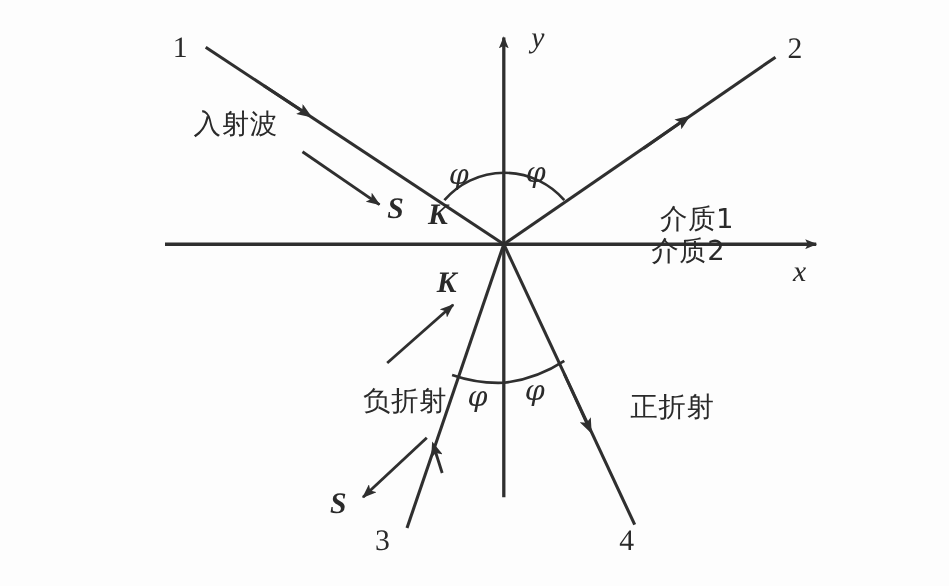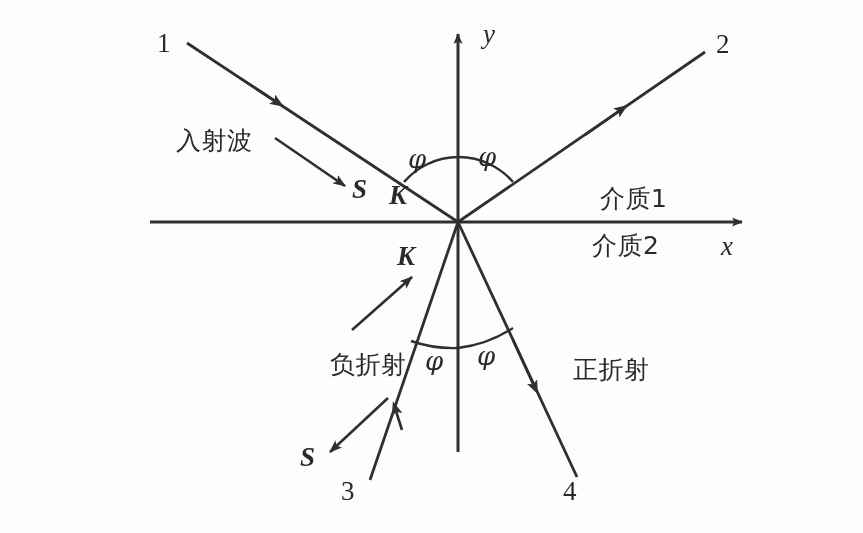--- a/index.html
+++ b/index.html
@@ -121,26 +121,26 @@
   </svg>
 
   <div class="lbl lbl-num" style="left:157px; top:30px;">1</div>
   <div class="lbl lbl-num" style="left:716px; top:31px;">2</div>
   <div class="lbl lbl-num" style="left:341px; top:478px;">3</div>
   <div class="lbl lbl-num" style="left:563px; top:478px;">4</div>
 
   <div class="lbl lbl-axis" style="left:483px; top:21px;">y</div>
   <div class="lbl lbl-axis" style="left:721px; top:233px;">x</div>
 
-  <div class="lbl lbl-cn" style="left:176px; top:128px;text-align:right;">入射波</div>
+  <div class="lbl lbl-cn" style="left:176px; top:100px;text-align:right;">入射波</div>
   <div class="lbl lbl-cn" style="left:282px; top:352px;margin-left:48px;">负折射</div>
   <div class="lbl lbl-cn" style="left:573px; top:357px;">正折射</div>
 
   <div class="lbl lbl-cn" style="left:600px; top:186px;">介质1</div>
-  <div class="lbl lbl-cn" style="left:592px; top:233px;">介质2</div>
+  <div class="lbl lbl-cn" style="left:592px; top:215px;">介质2</div>
 
   <div class="lbl lbl-vec" style="left:352px; top:176px;">S</div>
   <div class="lbl lbl-vec" style="left:389px; top:182px;">K</div>
   <div class="lbl lbl-vec" style="left:397px; top:243px;">K</div>
   <div class="lbl lbl-vec" style="left:300px; top:444px;">S</div>
 
   <div class="lbl lbl-phi" style="left:408px; top:146px;">φ</div>
   <div class="lbl lbl-phi" style="left:478px; top:144px;">φ</div>
   <div class="lbl lbl-phi" style="left:425px; top:348px;">φ</div>
   <div class="lbl lbl-phi" style="left:477px; top:343px;">φ</div>

